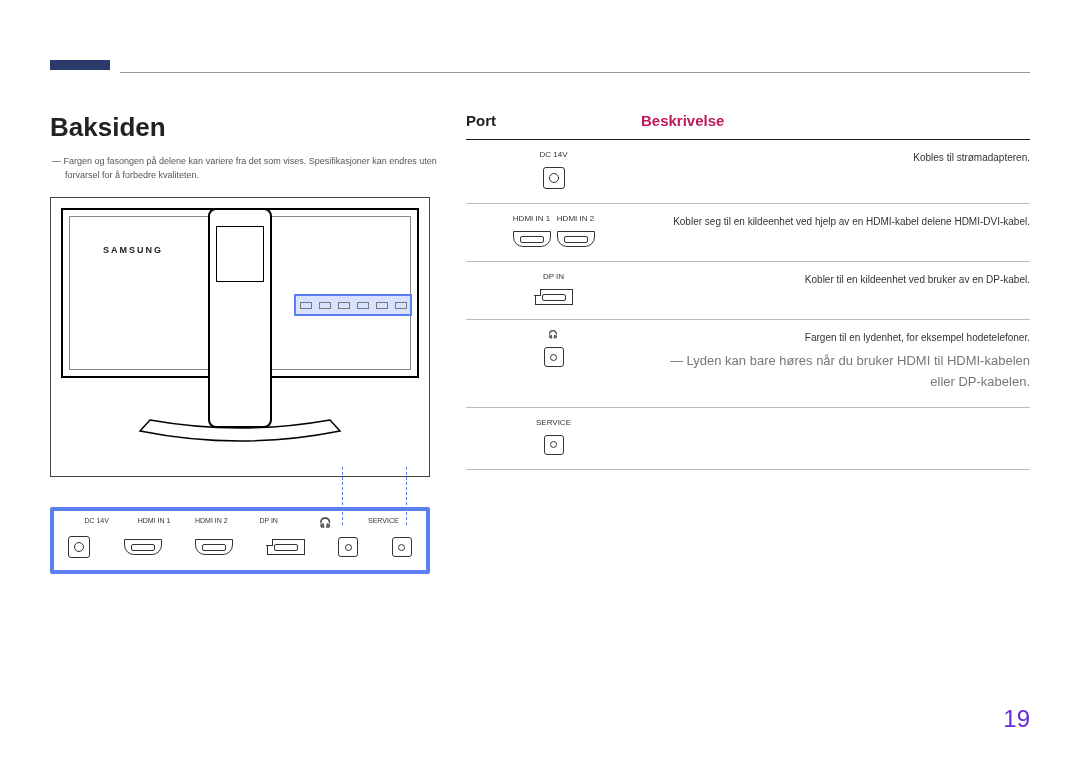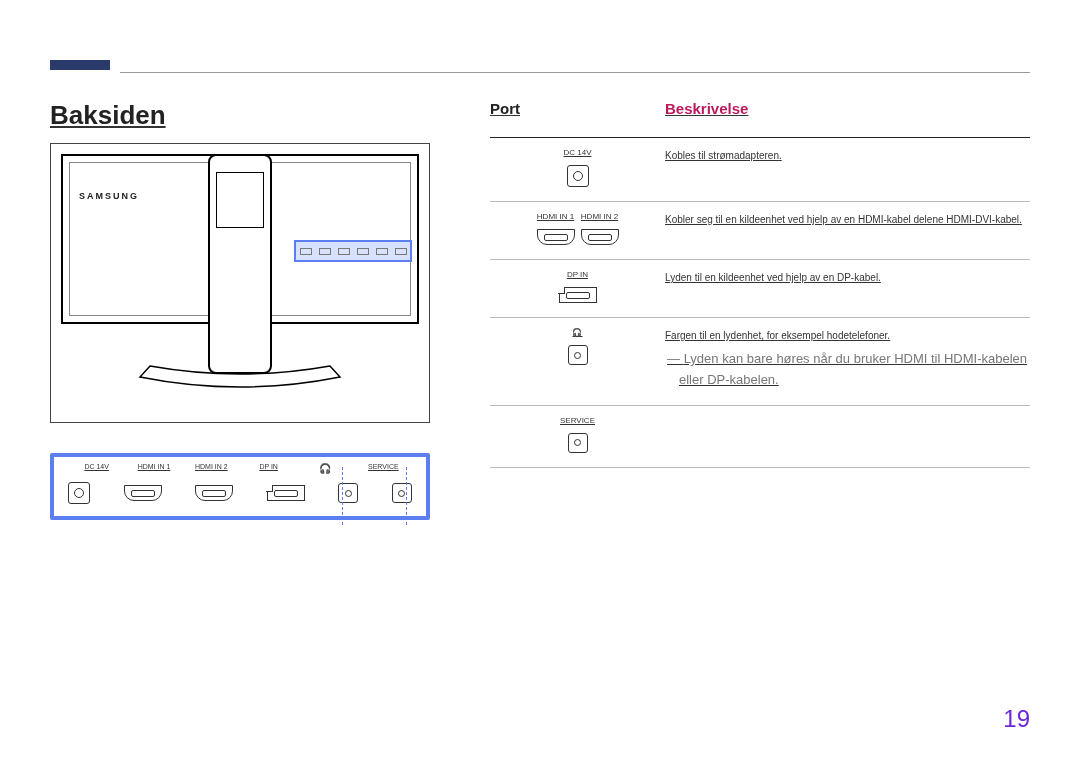--- a/index.html
+++ b/index.html
@@ -23,23 +23,22 @@
   .hr-top {
     position: absolute;
     top: 72px;
     left: 120px;
     right: 50px;
     height: 1px;
     background: #999;
   }
   .content {
     display: flex;
-    gap: 40px;
-    margin-top: 40px;
-    text-decoration: underline;
+    gap: 16px;
+    margin-top: 52px;
   }
   .left-col { width: 400px; flex: 0 0 400px; }
   .right-col { flex: 1; }
   h1.title {
     font-size: 26px;
     font-weight: bold;
     color: #222;
     margin-bottom: 12px;
   }
   .note {
@@ -65,21 +64,21 @@
     border: 2px solid #000;
     background: #fff;
   }
   .monitor-inner-line {
     position: absolute;
     top: 6px; left: 6px; right: 6px; bottom: 6px;
     border: 1px solid #888;
   }
   .brand {
     position: absolute;
-    top: 35px; left: 16px;
+    top: 35px; left: 40px;
     font-size: 9px;
     font-weight: bold;
     letter-spacing: 2px;
     color: #222;
   }
   .stand-column {
     position: absolute;
     top: 10px;
     left: 50%;
     transform: translateX(-50%);
@@ -195,21 +194,21 @@
     position: absolute;
     top: 467px;
     border-left: 1.5px dashed #5b7ef0;
     height: 58px;
   }
   .dashed-lines.left { left: 342px; }
   .dashed-lines.right { left: 406px; }
   .table-header {
     display: flex;
     border-bottom: 1px solid #222;
-    padding-bottom: 20px;
+    padding-bottom: 10px;
     margin-bottom: 0;
   }
   .table-header .col-port {
     width: 175px;
     font-weight: bold;
     font-size: 15px;
     color: #222;
   }
   .table-header .col-desc {
     flex: 1;
@@ -230,20 +229,21 @@
     font-size: 8px;
     color: #333;
     margin-bottom: 8px;
     display: block;
   }
   .table-row .desc-cell {
     flex: 1;
     font-size: 10px;
     color: #333;
     line-height: 1.6;
+    text-align: right;
   }
   .desc-note {
     font-size: 13px;
     color: #777;
     padding-left: 14px;
     text-indent: -12px;
     margin-top: 5px;
   }
   .desc-note::before { content: "― "; }
   .port-icon-wrap {
@@ -268,20 +268,21 @@
 </head>
 <body>
 
 <div class="top-accent"></div>
 <div class="hr-top"></div>
 
 <div class="content">
 
   <div class="left-col">
     <h1 class="title">Baksiden</h1>
+    <p class="note">Fargen og fasongen på delene kan variere fra det som vises. Spesifikasjoner kan endres uten forvarsel for å forbedre kvaliteten.</p>
 
     <div class="monitor-diagram">
       <div class="monitor-rect">
         <div class="monitor-inner-line"></div>
         <span class="brand">SAMSUNG</span>
       </div>
       <div class="stand-column"></div>
       <div class="stand-top-rect"></div>
       <div class="port-cluster">
         <div class="mini-port"></div>
@@ -358,21 +359,21 @@
       <div class="desc-cell">Kobler seg til en kildeenhet ved hjelp av en HDMI-kabel delene HDMI-DVI-kabel.</div>
     </div>
 
     <div class="table-row">
       <div class="port-cell">
         <span class="port-label">DP IN</span>
         <div class="port-icon-wrap">
             <div class="dp-port"></div>
           </div>
       </div>
-      <div class="desc-cell">Lyden til en kildeenhet ved hjelp av en DP-kabel.</div>
+      <div class="desc-cell">Kobler til en kildeenhet ved bruker av en DP-kabel.</div>
     </div>
 
     <div class="table-row">
       <div class="port-cell">
         <span class="port-label headphone-icon">🎧</span>
         <div class="port-icon-wrap">
             <div class="small-jack">
               <div class="round-pin-sm"></div>
             </div>
           </div>

